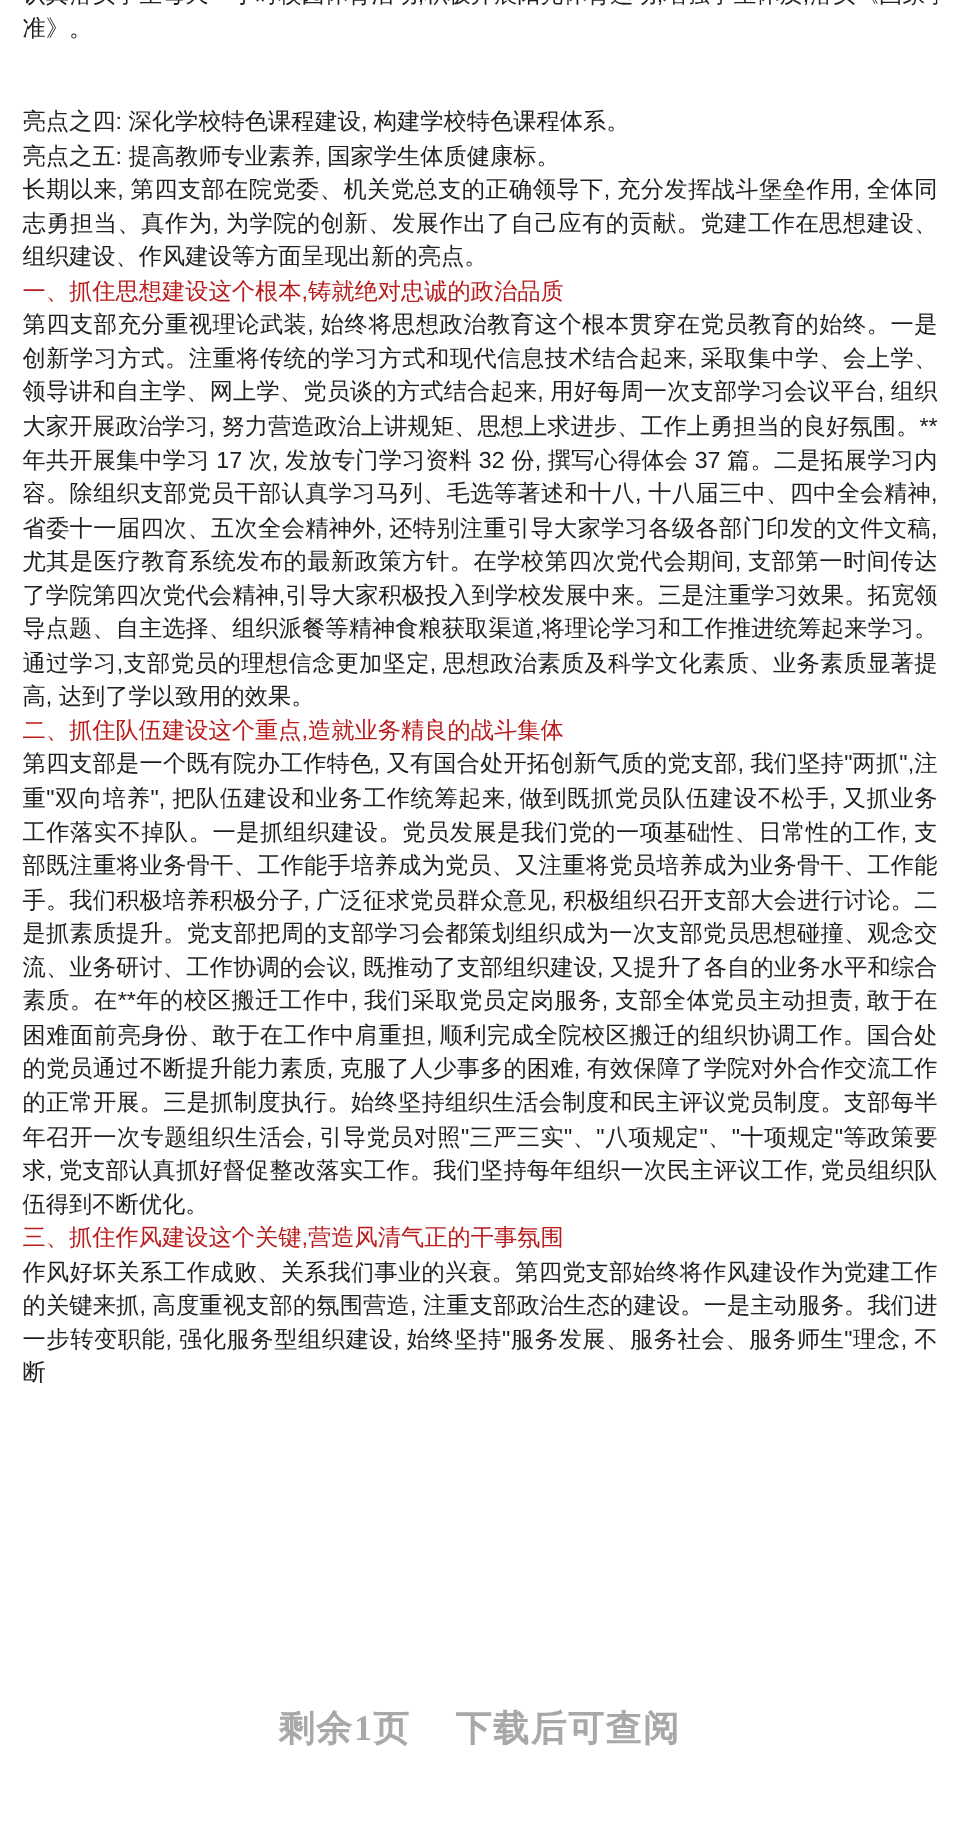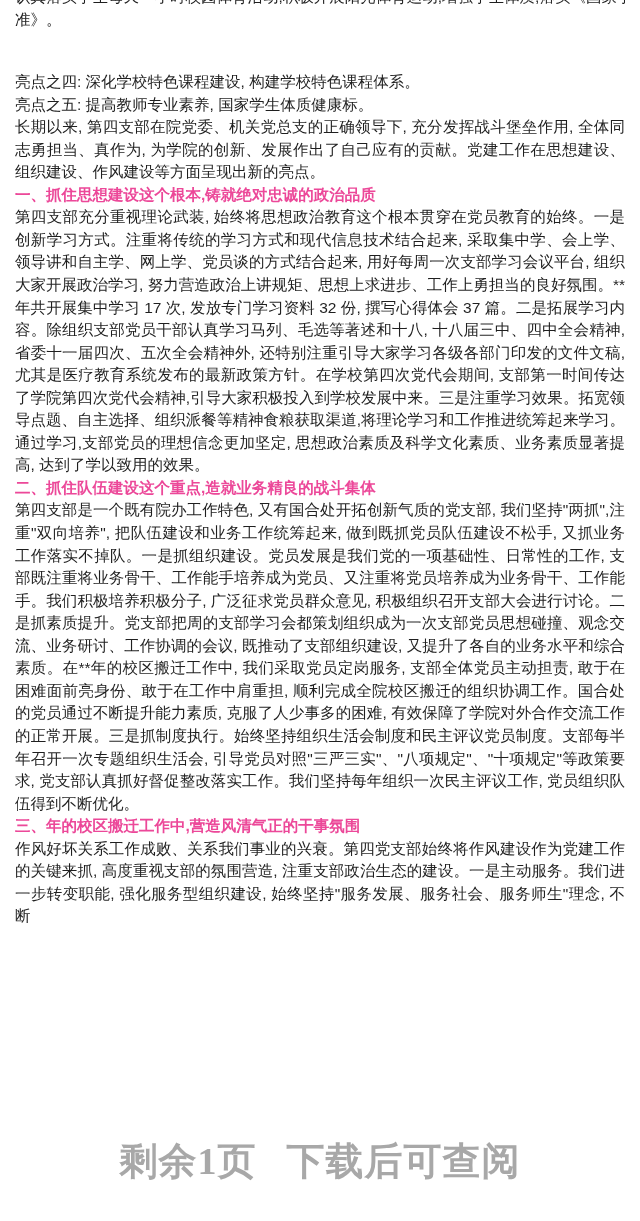--- a/index.html
+++ b/index.html
@@ -26,22 +26,22 @@
   }
   .para {
     font-size: 15.5px;
     line-height: 22.55px;
     color: #1f1f1f;
     text-align: justify;
     word-break: break-all;
     margin: 0;
   }
   .para.heading {
-    font-weight: 700;
-    color: #ec4899;
+    font-weight: 400;
+    color: #b91c1c;
     text-align: left;
   }
   .para.clipped {
     white-space: nowrap;
     overflow: hidden;
     text-align: left;
   }
   .spacer {
     height: 40px;
   }
@@ -49,42 +49,42 @@
     position: absolute;
     left: 0;
     top: 1136px;
     width: 640px;
     display: flex;
     justify-content: center;
     align-items: baseline;
     column-gap: 30px;
     font-family: "Liberation Serif", serif;
     font-weight: 700;
-    font-size: 38px;
+    font-size: 24px;
     color: #a8a8a8;
     letter-spacing: 1px;
   }
 </style>
 </head>
 <body>
 
 <div class="page">
 
   <div class="doc-body" id="doc-body">
       <div class="para clipped">认真落实学生每天一小时校园体育活动,积极开展阳光体育运动,增强学生体质,落实《国家学生体质健康标</div>
       <div class="para body">准》。</div>
       <div class="spacer"></div>
       <div class="para body">亮点之四: 深化学校特色课程建设, 构建学校特色课程体系。</div>
       <div class="para body">亮点之五: 提高教师专业素养, 国家学生体质健康标。</div>
       <div class="para body">长期以来, 第四支部在院党委、机关党总支的正确领导下, 充分发挥战斗堡垒作用, 全体同志勇担当、真作为, 为学院的创新、发展作出了自己应有的贡献。党建工作在思想建设、组织建设、作风建设等方面呈现出新的亮点。</div>
       <div class="para heading">一、抓住思想建设这个根本,铸就绝对忠诚的政治品质</div>
       <div class="para body">第四支部充分重视理论武装, 始终将思想政治教育这个根本贯穿在党员教育的始终。一是创新学习方式。注重将传统的学习方式和现代信息技术结合起来, 采取集中学、会上学、领导讲和自主学、网上学、党员谈的方式结合起来, 用好每周一次支部学习会议平台, 组织大家开展政治学习, 努力营造政治上讲规矩、思想上求进步、工作上勇担当的良好氛围。**年共开展集中学习 17 次, 发放专门学习资料 32 份, 撰写心得体会 37 篇。二是拓展学习内容。除组织支部党员干部认真学习马列、毛选等著述和十八, 十八届三中、四中全会精神, 省委十一届四次、五次全会精神外, 还特别注重引导大家学习各级各部门印发的文件文稿, 尤其是医疗教育系统发布的最新政策方针。在学校第四次党代会期间, 支部第一时间传达了学院第四次党代会精神,引导大家积极投入到学校发展中来。三是注重学习效果。拓宽领导点题、自主选择、组织派餐等精神食粮获取渠道,将理论学习和工作推进统筹起来学习。通过学习,支部党员的理想信念更加坚定, 思想政治素质及科学文化素质、业务素质显著提高, 达到了学以致用的效果。</div>
       <div class="para heading">二、抓住队伍建设这个重点,造就业务精良的战斗集体</div>
       <div class="para body">第四支部是一个既有院办工作特色, 又有国合处开拓创新气质的党支部, 我们坚持"两抓",注重"双向培养", 把队伍建设和业务工作统筹起来, 做到既抓党员队伍建设不松手, 又抓业务工作落实不掉队。一是抓组织建设。党员发展是我们党的一项基础性、日常性的工作, 支部既注重将业务骨干、工作能手培养成为党员、又注重将党员培养成为业务骨干、工作能手。我们积极培养积极分子, 广泛征求党员群众意见, 积极组织召开支部大会进行讨论。二是抓素质提升。党支部把周的支部学习会都策划组织成为一次支部党员思想碰撞、观念交流、业务研讨、工作协调的会议, 既推动了支部组织建设, 又提升了各自的业务水平和综合素质。在**年的校区搬迁工作中, 我们采取党员定岗服务, 支部全体党员主动担责, 敢于在困难面前亮身份、敢于在工作中肩重担, 顺利完成全院校区搬迁的组织协调工作。国合处的党员通过不断提升能力素质, 克服了人少事多的困难, 有效保障了学院对外合作交流工作的正常开展。三是抓制度执行。始终坚持组织生活会制度和民主评议党员制度。支部每半年召开一次专题组织生活会, 引导党员对照"三严三实"、"八项规定"、"十项规定"等政策要求, 党支部认真抓好督促整改落实工作。我们坚持每年组织一次民主评议工作, 党员组织队伍得到不断优化。</div>
-      <div class="para heading">三、年的校区搬迁工作中,营造风清气正的干事氛围</div>
+      <div class="para heading">三、抓住作风建设这个关键,营造风清气正的干事氛围</div>
       <div class="para body">作风好坏关系工作成败、关系我们事业的兴衰。第四党支部始终将作风建设作为党建工作的关键来抓, 高度重视支部的氛围营造, 注重支部政治生态的建设。一是主动服务。我们进一步转变职能, 强化服务型组织建设, 始终坚持"服务发展、服务社会、服务师生"理念, 不断</div>
     </div>
 
   <div class="paywall-footer">
     <span>剩余1页</span>
     <span>下载后可查阅</span>
   </div>
 
 </div>
 

